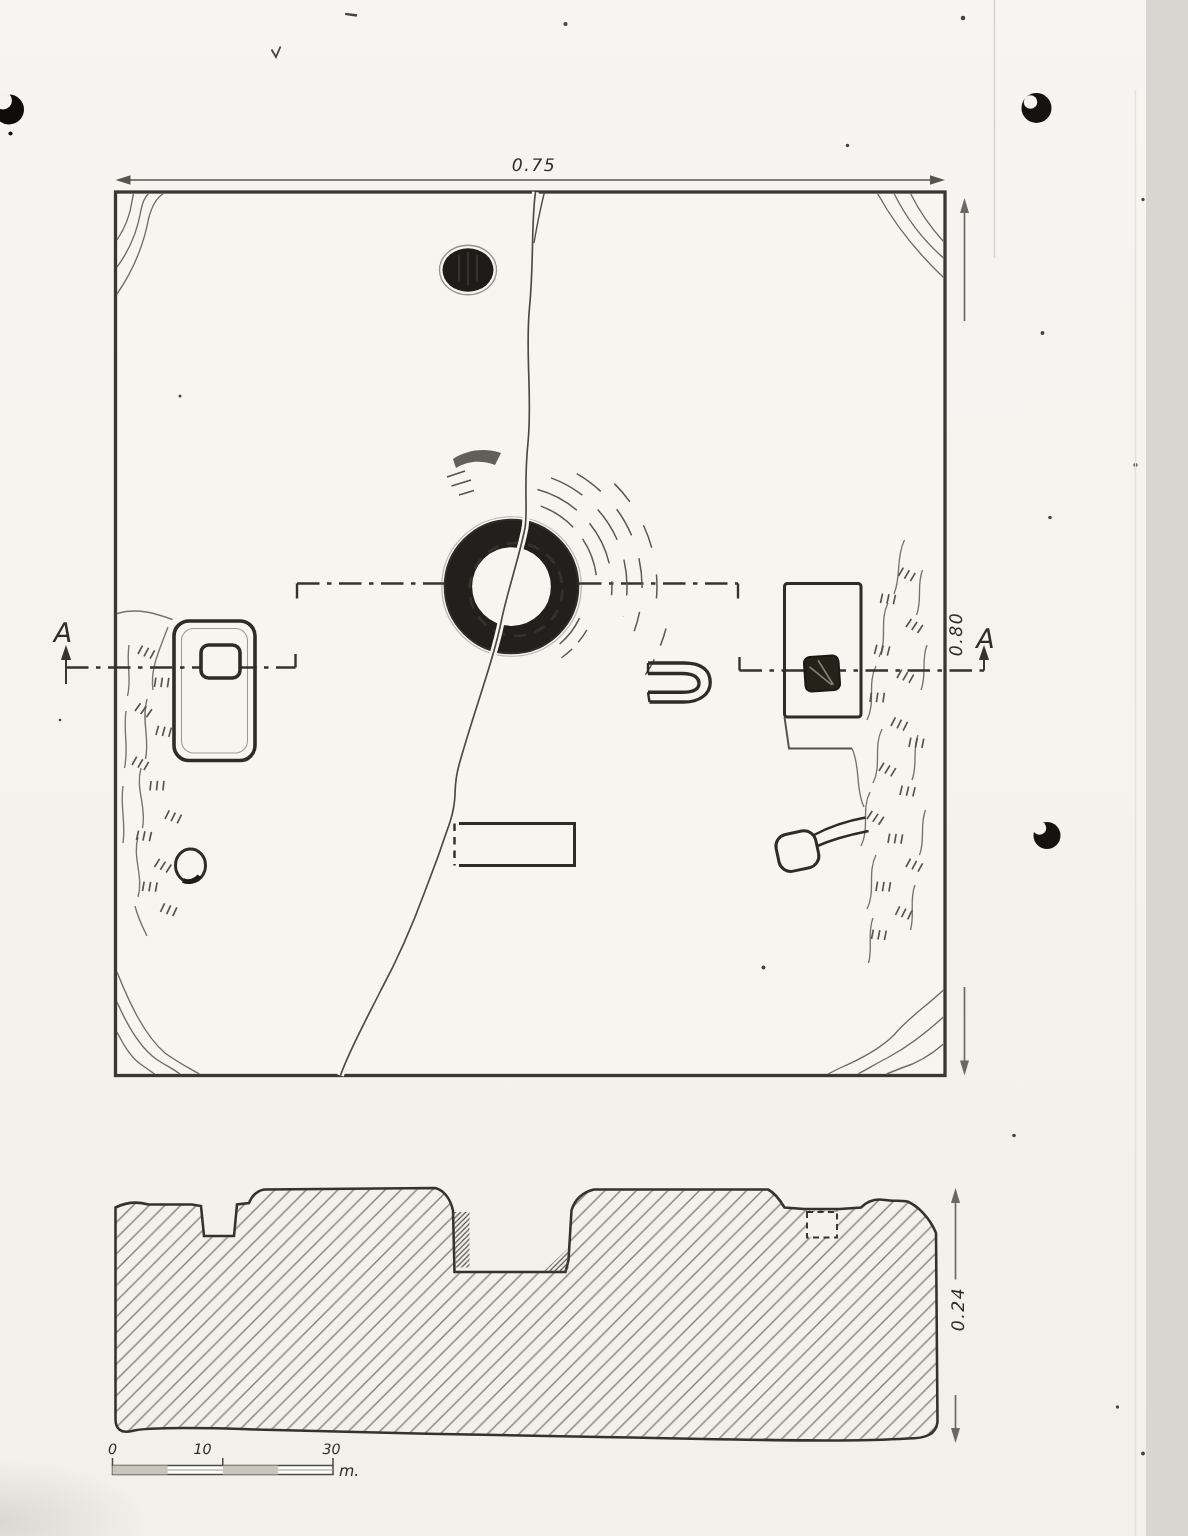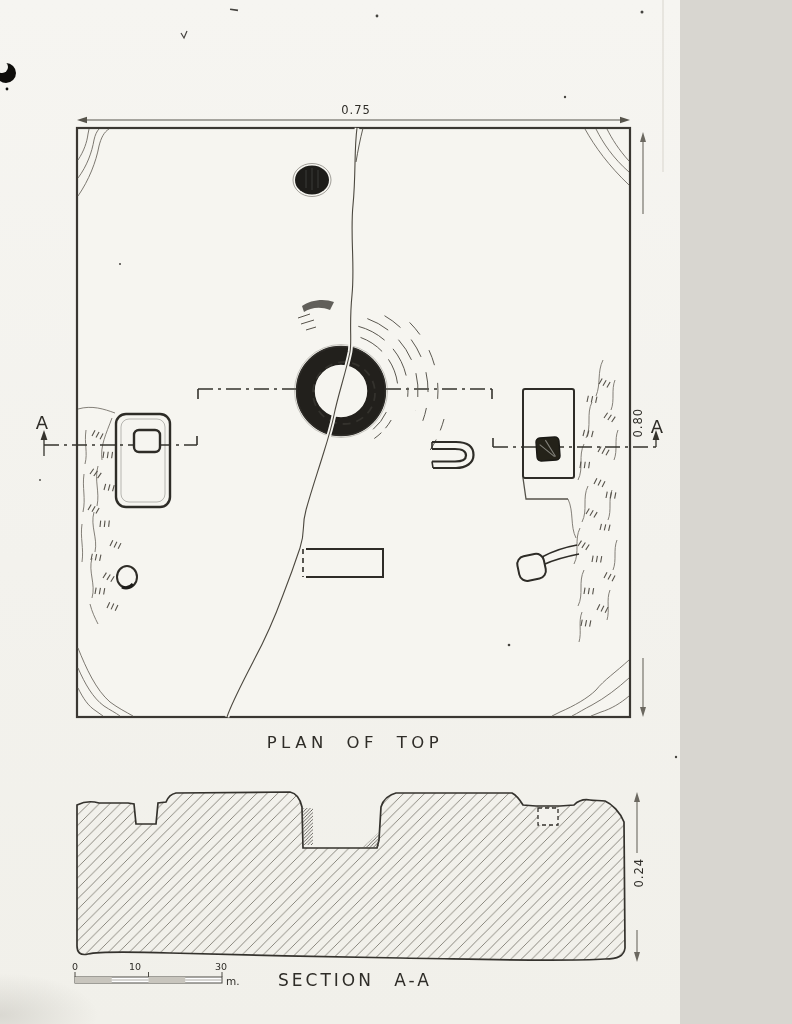--- a/index.html
+++ b/index.html
@@ -1,21 +1,21 @@
 <!DOCTYPE html>
 <html><head>
 <meta charset="utf-8">
 <style>
   html,body{margin:0;padding:0;background:#d8d6d0;}
   .page{
-    position:relative;width:680px;height:1024px;overflow:hidden;
+    position:relative;width:764px;height:1024px;overflow:hidden;
     background:
       radial-gradient(140px 60px at 0px 1015px, rgba(95,90,82,0.16), rgba(95,90,82,0) 70%),
       linear-gradient(180deg,#f6f5f1 0%,#f3f2ed 55%,#f1f0ea 100%);
-    font-family:"DejaVu Sans",sans-serif;color:#2f2d28;
+    font-family:"DejaVu Sans",sans-serif;color:#2f2d28;font-style:italic;
   }
   svg{position:absolute;left:0;top:0;}
   .lbl{position:absolute;color:#2f2d28;white-space:nowrap;text-align:center;}
   .dim{font-size:11.5px;letter-spacing:1px;}
   .rot{transform:rotate(-90deg);transform-origin:center;}
   .marker{font-size:18px;letter-spacing:0;}
   .title{font-size:16.5px;letter-spacing:4.5px;word-spacing:9px;}
   .title2{font-size:17px;letter-spacing:3px;word-spacing:12px;}
   .tick{font-size:9.5px;letter-spacing:0;}
   .unit{font-size:10.5px;}
@@ -293,24 +293,22 @@
 </svg>
 
 <div class="lbl dim" style="left:300px;top:103px;width:112px;">0.75</div>
 
 <div class="lbl dim rot" style="left:623px;top:417px;width:28px;height:13px;">0.80</div>
 
 <div class="lbl marker" style="left:33px;top:412px;width:18px;">A</div>
 
 <div class="lbl marker" style="left:648px;top:416px;width:18px;">A</div>
 
-<div class="lbl title" style="left:240px;top:733px;width:230px;">PLAN OF TOP</div>
 
 <div class="lbl dim rot" style="left:624px;top:867px;width:28px;height:13px;">0.24</div>
 
-<div class="lbl title2" style="left:230px;top:970px;width:250px;">SECTION A-A</div>
 
 <div class="lbl tick" style="left:67px;top:961px;width:16px;">0</div>
 <div class="lbl tick" style="left:127px;top:961px;width:16px;">10</div>
 <div class="lbl tick" style="left:213px;top:961px;width:16px;">30</div>
 <div class="lbl unit" style="left:226px;top:975px;width:20px;text-align:left;">m.</div>
 
 </div>
 
 </body></html>

